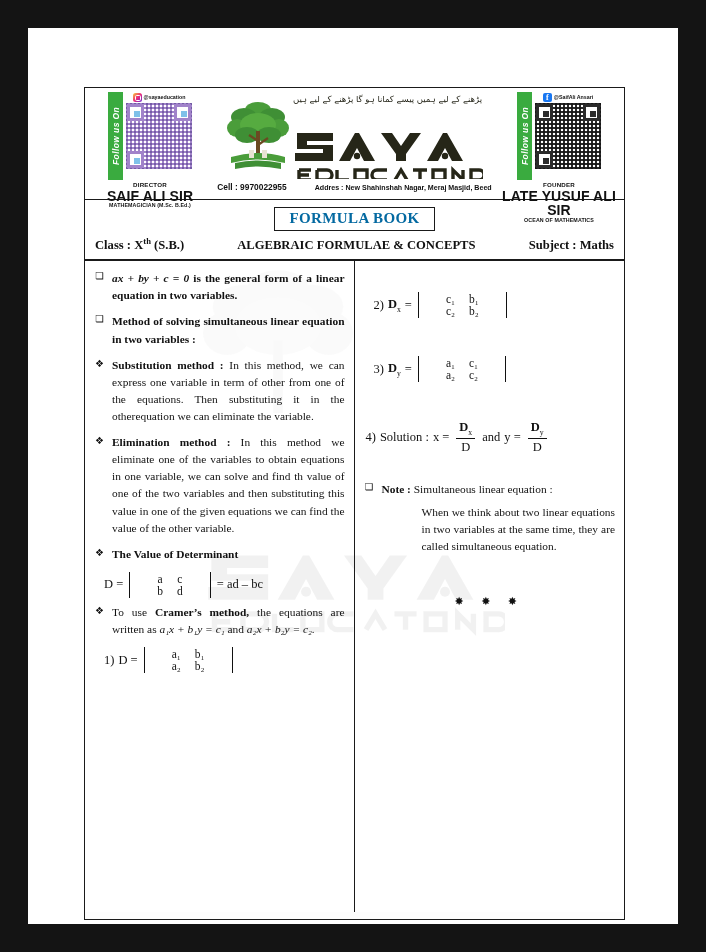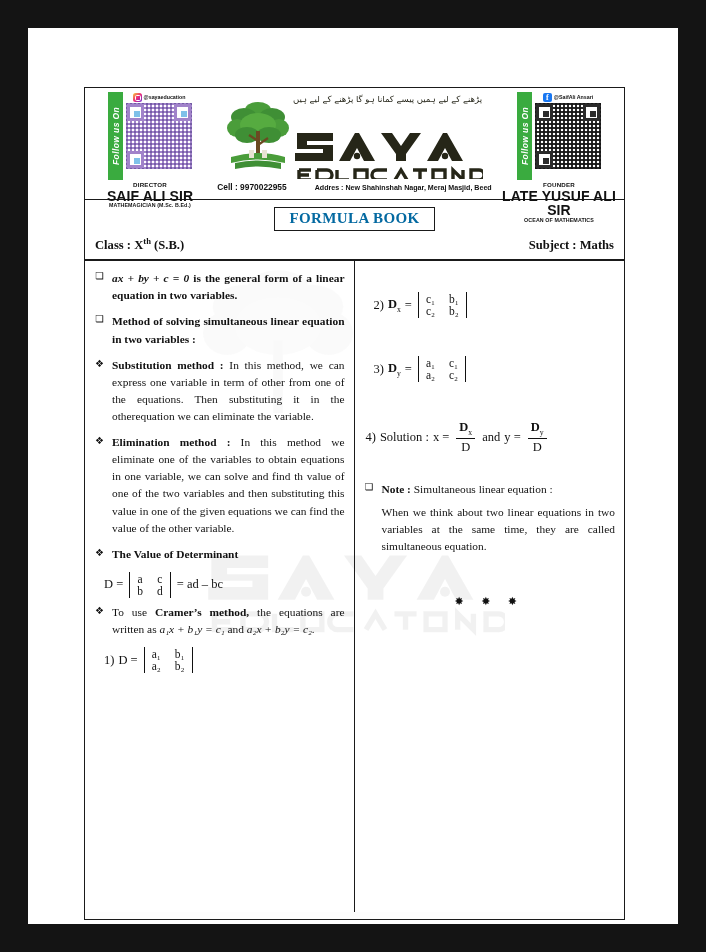--- a/index.html
+++ b/index.html
@@ -212,21 +212,21 @@
 
   
   .mathline{
     display:flex; align-items:center; gap:4px;
     font-family:"Liberation Serif", serif; font-size:12.5px; color:#111;
     margin: 6px 0 6px 10px;
   }
   .det{
     display:inline-flex; align-items:center;
     border-left:1.3px solid #111; border-right:1.3px solid #111;
-    padding: 1px 0; margin: 0 2px;
+    padding: 1px 20px; margin: 0 2px;
   }
   .det table{ border-collapse:collapse; }
   .det td{
     padding: 0px 7px; text-align:center;
     font-size:11.5px; font-family:"Liberation Serif", serif; color:#111;
   }
   sub{ font-size:.62em; }
   .frac{
     display:inline-flex; flex-direction:column; align-items:center;
     vertical-align:middle; margin:0 3px;
@@ -343,20 +343,21 @@
             <div class="role-person">LATE YUSUF ALI SIR</div>
             <div class="role-sub">OCEAN OF MATHEMATICS</div>
           </div>
         </div>
       </div>
 
       <div class="title-block">
         <div class="fb-box">FORMULA BOOK</div>
         <div class="meta-row">
           <span class="side"><span>Class : X</span><sup>th</sup><span> (S.B.)</span></span>
+          <span class="mid">ALGEBRAIC FORMULAE &amp; CONCEPTS</span>
           <span class="side">Subject : Maths</span>
         </div>
       </div>
 
       <div class="body-area">
 
         <div class="watermark">
           <svg width="300" height="150" viewBox="0 0 190 52">
             <g fill="#9a9a9a">
               <path d="M4 6 H40 V14 H14 V18 H40 V34 H2 V26 H30 V22 H4 Z"></path>
@@ -516,21 +517,21 @@
             <span>y =</span>
             <span class="frac">
               <span class="num"><b>D</b><sub>y</sub></span>
               <span class="den">D</span>
             </span>
           </div>
 
           <div class="item" style="margin-top:26px;">
             <span class="bullet sq">❏</span>
             <div class="txt"><span class="lead">Note :</span><span> Simultaneous linear equation :</span>
-              <div style="margin-top:6px;">When we think about two linear equations in two variables at the same time, they are called simultaneous equation.</div>
+              <div style="margin-top:6px;margin-left:40px;">When we think about two linear equations in two variables at the same time, they are called simultaneous equation.</div>
             </div>
           </div>
 
           <div class="stars">✸ ✸ ✸</div>
         </div>
 
       </div>
 
     </div>
   </div>

